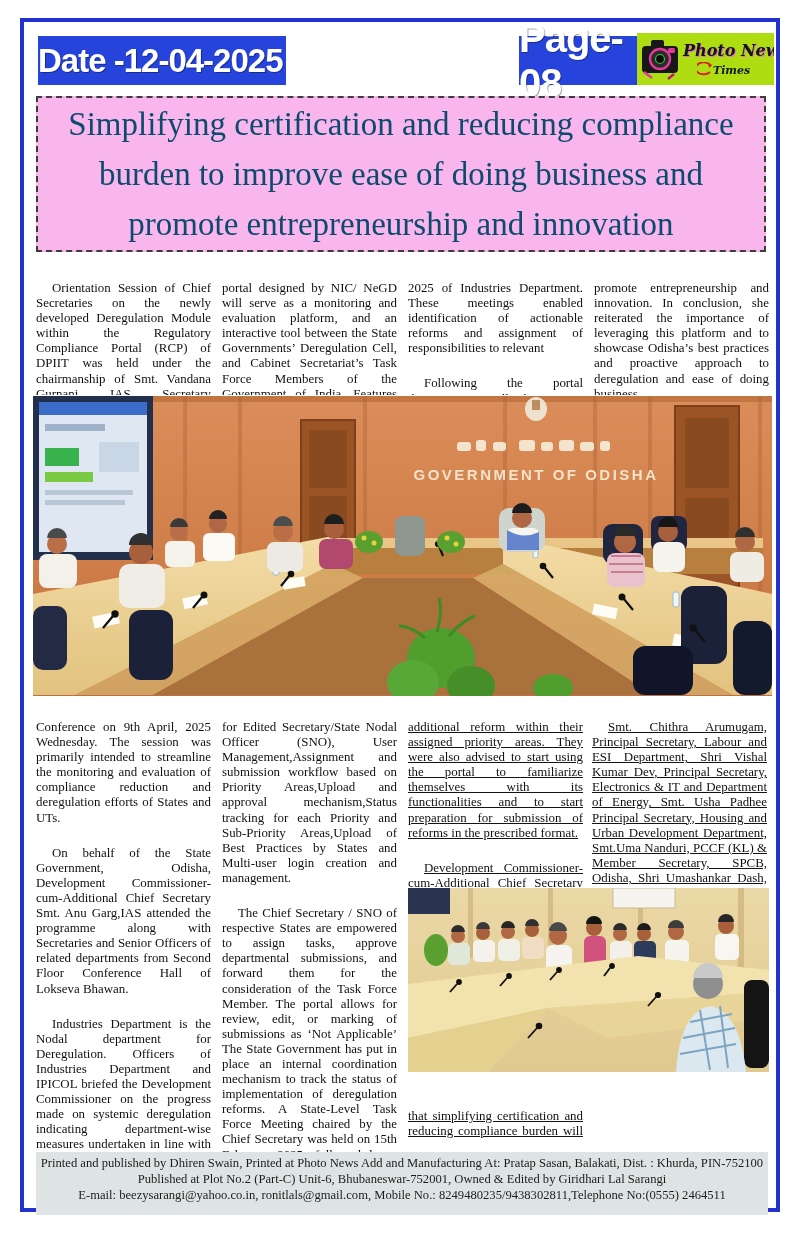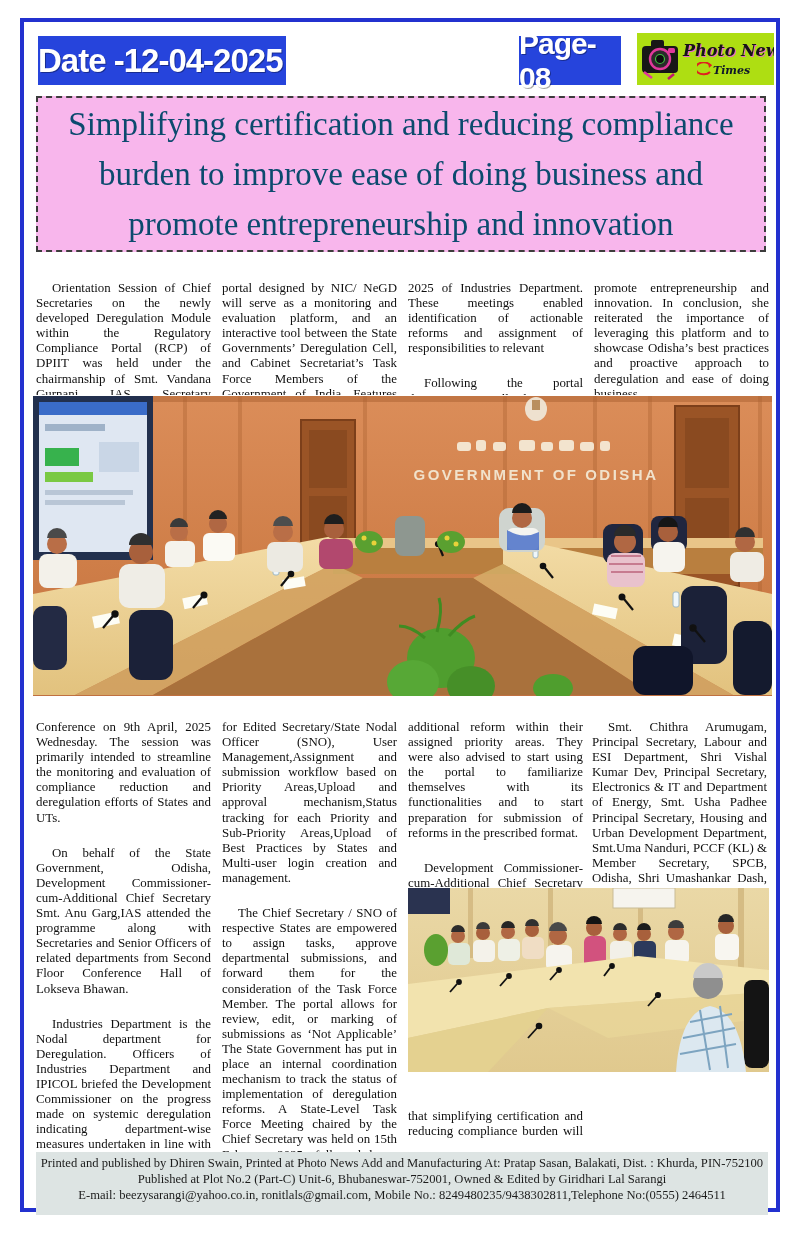--- a/index.html
+++ b/index.html
@@ -14,21 +14,21 @@
     border:4px solid #2331cf; background:transparent; pointer-events:none;
   }
   
   .hdr-box {
     position:absolute; background:#2644dc; color:#ffffff;
     font-family:"Liberation Sans", sans-serif; font-weight:bold;
     display:flex; align-items:center; justify-content:flex-start;
     text-shadow:1px 1px 0 rgba(0,0,0,.35);
   }
   .date-box  { left:38px;  top:36px; width:248px; height:49px; font-size:33px; letter-spacing:-1px; }
-  .pageno-box{ left:519px; top:36px; width:102px; height:49px; font-size:30px; letter-spacing:-1px; }
+  .pageno-box{ left:519px; top:36px; width:118px; height:49px; font-size:40px; letter-spacing:-1px; }
   .masthead {
     position:absolute; left:637px; top:33px; width:137px; height:52px;
     background:#aede12; display:flex; align-items:center; gap:2px; padding:2px 3px;
     overflow:hidden;
   }
   .masthead .words { display:flex; flex-direction:column; line-height:1; margin-left:1px; }
   .mast-line1 {
     font-family:"DejaVu Serif", serif; font-style:italic; font-weight:bold;
     font-size:16px; color:#151515; text-shadow:1px 1px 0 #e86bc8; white-space:nowrap;
   }
@@ -46,21 +46,21 @@
   }
   .headline-text { font-size:33px; line-height:50px; color:#0c4a6e; font-weight:normal; }
   
   .cols { position:absolute; display:flex; gap:11px; overflow:hidden; }
   .cols-top { left:36px; top:261px; width:734px; height:134px; }
   .cols-bottom { left:36px; top:700px; width:734px; height:452px; }
   .col { width:175px; flex:0 0 175px; text-align:justify; overflow:hidden; }
   .col p { font-size:12.9px; line-height:15.1px; color:#101010;margin-top:20px; }
   .col p.ind { text-indent:16px; }
   .right-wrap { width:361px; flex:0 0 361px; display:flex; flex-direction:column; }
-  .row2cols { display:flex; gap:9px; overflow:hidden; }
+  .row2cols { display:flex; gap:9px; overflow:hidden;text-decoration:underline; }
   .row-top { height:187px; }
   .row-bot { margin-top:17px; height:50px; }
   
   .photo1 { position:absolute; left:33px; top:396px; width:739px; height:300px; overflow:hidden; }
   .photo2 { width:361px; height:184px; margin-top:1px; overflow:hidden; }
   .photo1 svg, .photo2 svg { display:block; }
   
   .footer {
     position:absolute; left:36px; top:1152px; width:732px; height:63px;
     background:#dde4e3; text-align:center; padding-top:3px;

